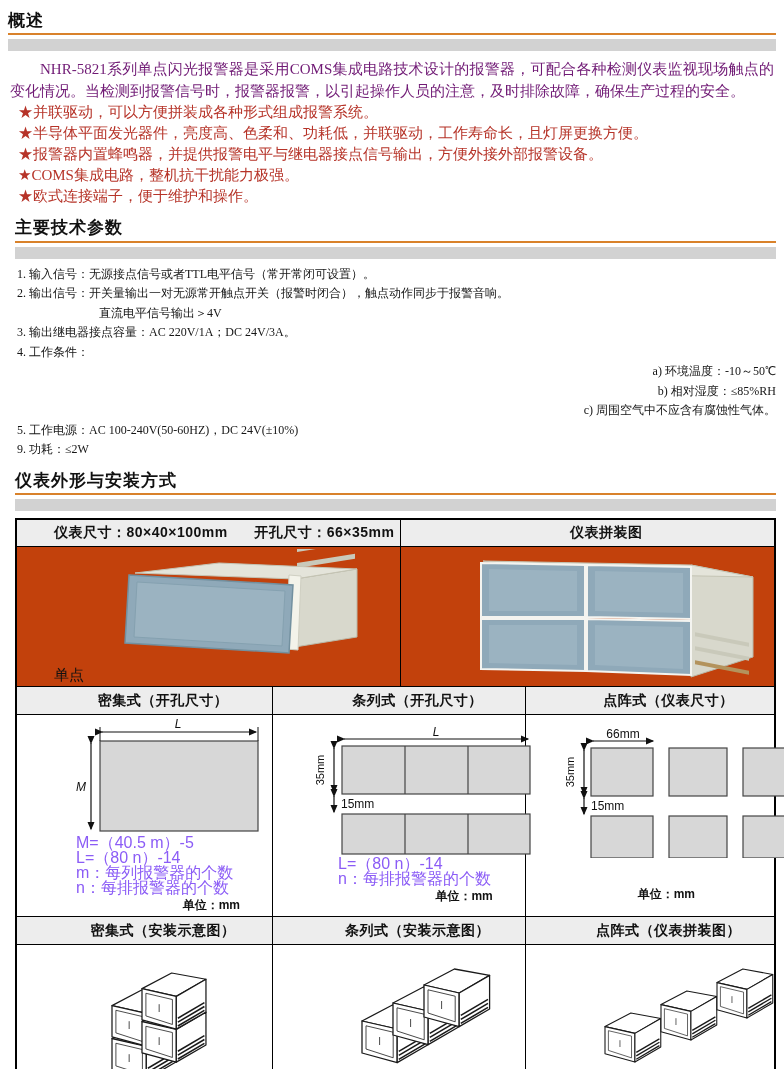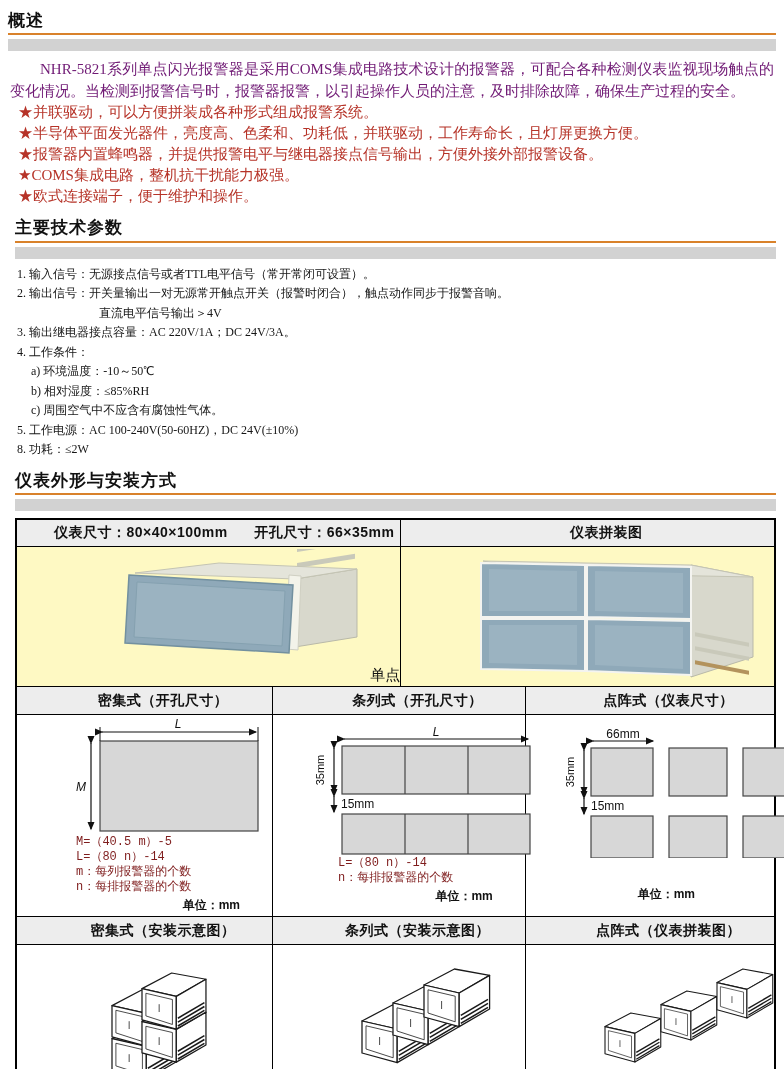--- a/index.html
+++ b/index.html
@@ -15,38 +15,38 @@
 
   
   .intro { margin-top:7px; font-size:15px; line-height:22px; color:#701a75;
            text-align:justify; text-indent:2em; padding:0 2px; }
   .feature { font-size:15px; line-height:21px; color:#b63328; padding-left:10px; }
 
   
   .sec { margin-top:0; }
   .sec.gap { margin-top:10px;margin-left:7px; }
   .param-line { font-size:12px; line-height:19.5px; color:#151515; padding-left:2px; }
-  .param-line.ind1 { padding-left:16px; }
+  .param-line.ind1 { padding-left:16px;text-align:right; }
   .param-line.ind2 { padding-left:84px; }
   .params-block { margin-top:6px; }
 
   
   table.spec { width:100%; border-collapse:collapse; margin-top:7px;
                border:2px solid #000; table-layout:fixed; }
   table.spec td { border:1px solid #000; vertical-align:middle;padding-left:37px; }
   .thdr { background:#ededed; font-family:"Liberation Sans", sans-serif;
           font-weight:bold; font-size:14px; color:#111; text-align:center;
           height:28px; letter-spacing:0.5px; }
   .thdr-left { text-align:left; padding-left:14px; }
   .thdr-left .sp { display:inline-block; width:22px; }
-  .photo-cell { height:140px; text-align:right; background:#fef9c3; }
+  .photo-cell { height:140px; text-align:left; background:#c2410c; }
   .caption { font-size:15px; color:#111; margin-top:1px; }
   .diag-cell { height:190px; vertical-align:top; background:#fff; padding:2px 4px; }
-  .notes { font-family:Liberation Mono, monospace; font-size:12px; line-height:15px;
-           color:#7f1d1d; padding-left:22px; }
+  .notes { font-family:Liberation Sans, sans-serif; font-size:16px; line-height:15px;
+           color:#8b5cf6; padding-left:22px; }
   .row-notes { padding-left:28px; }
   .unit-note { font-family:"Liberation Sans", sans-serif; font-weight:bold; font-size:12px;
                color:#111; text-align:right; padding-right:28px; margin-top:2px; }
   .unit-note.center { text-align:center; padding-right:0; margin-top:28px; }
   .iso-cell { height:131px; text-align:center; background:#fff; }
   svg { display:block; margin:0 auto; }
   svg text { font-family:"Liberation Sans", sans-serif; }
 </style>
 </head>
 <body>
@@ -72,21 +72,21 @@
     <div class="params-block">
       <div class="param-line">1. 输入信号：无源接点信号或者TTL电平信号（常开常闭可设置）。</div>
       <div class="param-line">2. 输出信号：开关量输出一对无源常开触点开关（报警时闭合），触点动作同步于报警音响。</div>
       <div class="param-line ind2">直流电平信号输出＞4V</div>
       <div class="param-line">3. 输出继电器接点容量：AC 220V/1A；DC 24V/3A。</div>
       <div class="param-line">4. 工作条件：</div>
       <div class="param-line ind1">a) 环境温度：-10～50℃</div>
       <div class="param-line ind1">b) 相对湿度：≤85%RH</div>
       <div class="param-line ind1">c) 周围空气中不应含有腐蚀性气体。</div>
       <div class="param-line">5. 工作电源：AC 100-240V(50-60HZ)，DC 24V(±10%)</div>
-      <div class="param-line">8. 功耗：≤2W</div>
+      <div class="param-line">9. 功耗：≤2W</div>
     </div>
   </section>
 
   <section class="sec gap">
     <h2 class="sec-title">仪表外形与安装方式</h2>
     <div class="rule-orange"></div>
     <div class="bar-gray"></div>
 
     <table class="spec">
       <colgroup>

